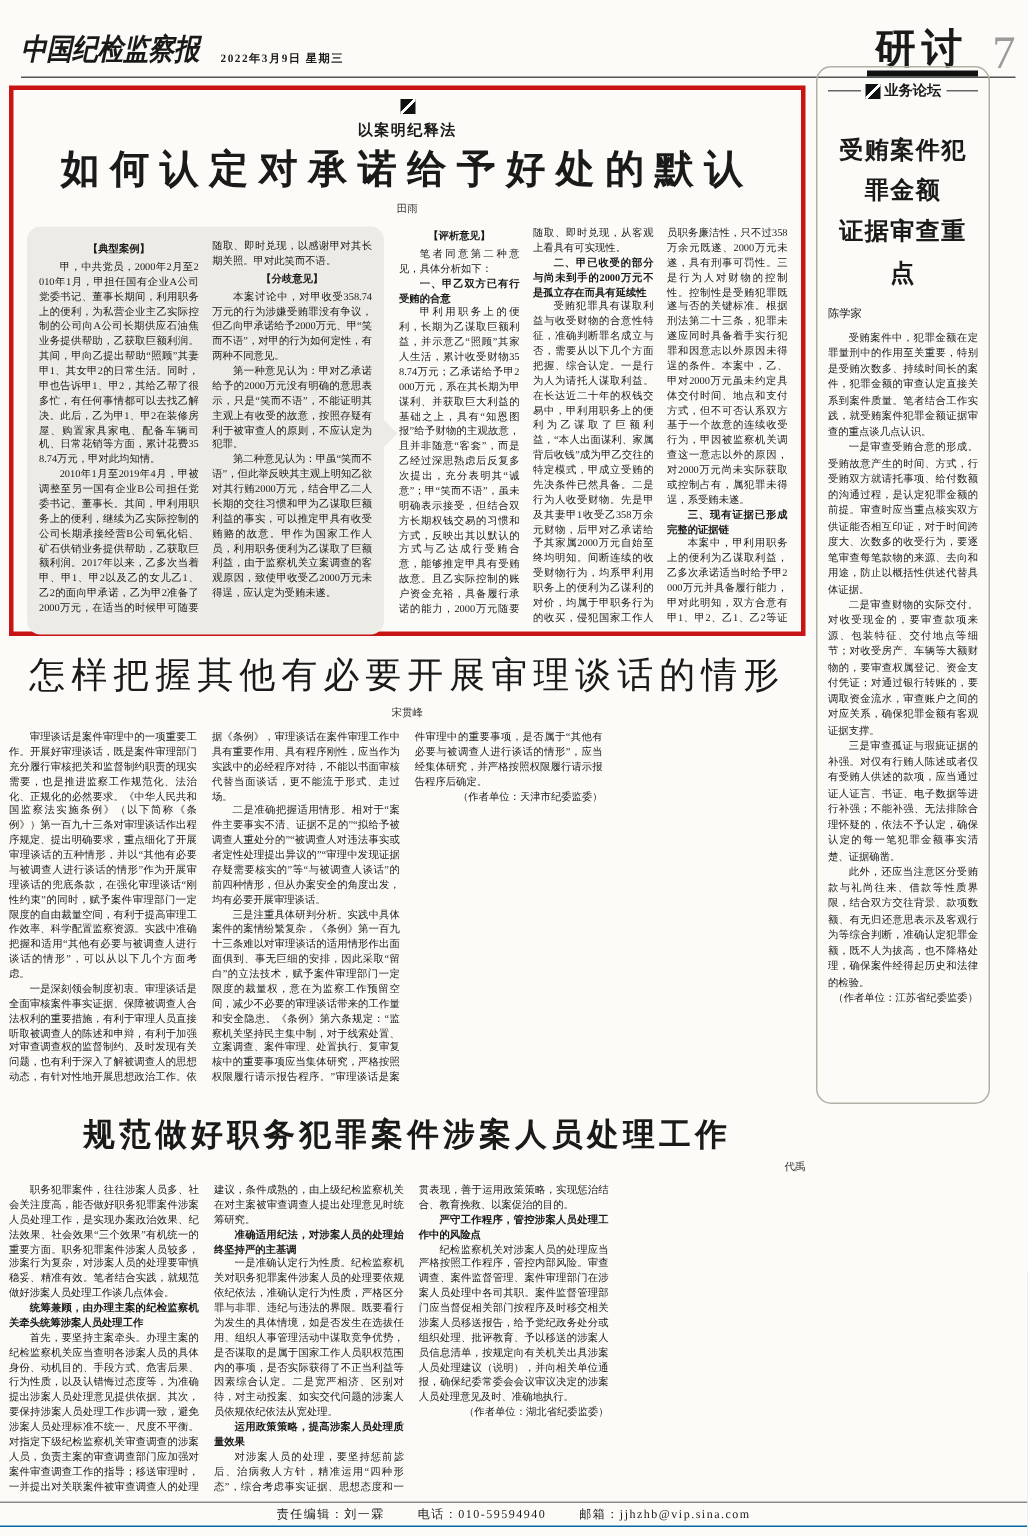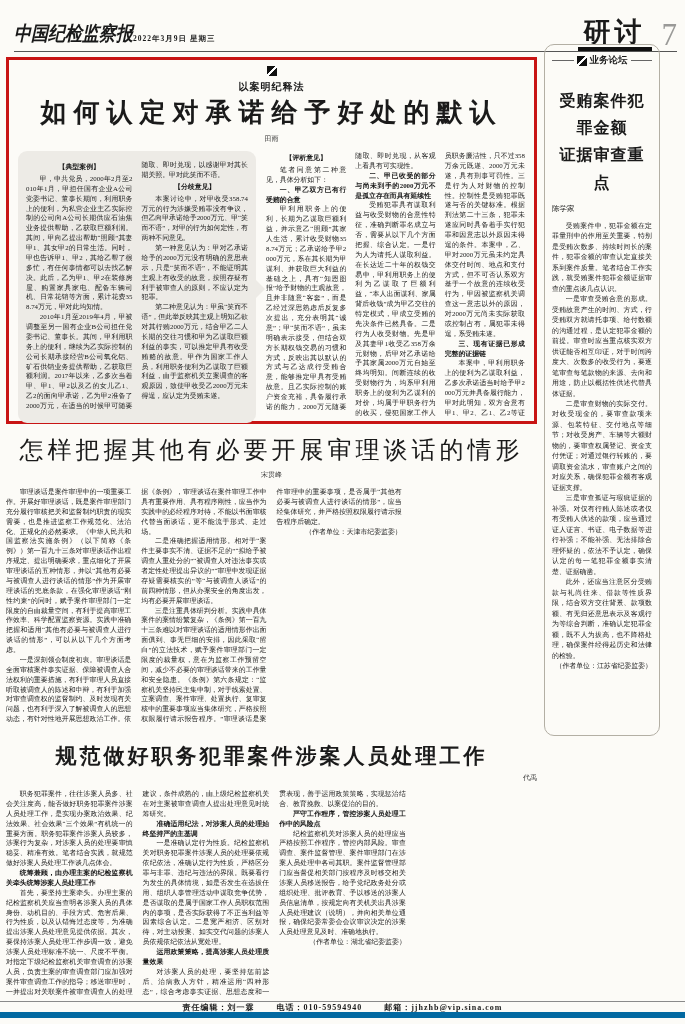--- a/index.html
+++ b/index.html
@@ -5,21 +5,21 @@
   * { margin:0; padding:0; box-sizing:border-box; }
   html,body { background:#e8e6e0; }
   body { font-family:"Liberation Serif","DejaVu Serif",serif; color:#1a1a1a; }
   .page { position:relative; width:685px; height:1024px; background:#fcfbf7; margin:0 auto; overflow:hidden; }
 
   
   .header { position:absolute; top:16px; left:14px; right:8px; height:36px;
             border-bottom:1.5px solid #555; display:flex; align-items:flex-end; }
   .masthead { font-size:17px; font-weight:900; font-style:italic; letter-spacing:0px;
               transform:scaleY(1.15); transform-origin:bottom left; padding-bottom:4px; }
-  .pubdate { font-size:7.5px; font-weight:bold; padding-bottom:7px; letter-spacing:1px; }
+  .pubdate { font-size:7.5px; font-weight:bold; margin-left:14px; padding-bottom:7px; letter-spacing:1px; }
   .hspacer { flex:1; }
   .section-name { font-size:27px; font-weight:bold; letter-spacing:4px;
                   border-bottom:4.5px solid #111; padding:0 6px 1px 6px; line-height:1.05; }
   .page-num { font-size:31px; color:#9a9a98; font-weight:normal; margin-left:10px; line-height:1; padding-bottom:1px; }
 
   
   .smalltext p { font-size:6.9px; line-height:1.43; text-align:justify; text-indent:2em;
                  margin:0; word-break:break-all; }
   .smalltext p.b { font-weight:bold; }
   .smalltext p.c { text-align:center; text-indent:0; font-weight:bold; margin:2px 0; }
@@ -61,23 +61,23 @@
   
   .bottom { position:absolute; top:742px; left:6px; width:673px; height:258px; }
   .bot-head { width:531px; }
   .bot-title { text-align:center; font-size:21px; font-weight:bold; letter-spacing:3px; white-space:nowrap; }
   .bot-byline { text-align:right; font-size:7px; color:#333; margin-top:3px;font-family:Liberation Mono, monospace; }
   .bot-body { margin-top:6px; column-count:5; column-gap:10px; column-fill:auto; height:212px; overflow:hidden; }
   .bot-body p.b { text-align:justify; }
 
   
   .footer { position:absolute; top:1001px; left:0; right:0; height:17px;
-            border-top:1px solid #8a8a8a; border-bottom:6px solid #0369a1;
+            border-top:1px solid #8a8a8a; border-bottom:1px solid #0369a1;
             display:flex; justify-content:center; align-items:center; gap:22px;
-            font-size:8px; font-weight:bold; letter-spacing:1px; }
+            font-size:8px; font-weight:normal; letter-spacing:1px; }
 </style>
 </head>
 <body>
 
 <div class="page">
 
   <div class="header">
     <span class="masthead">中国纪检监察报</span>
     <span class="pubdate">2022年3月9日  星期三</span>
     <span class="hspacer"></span>

